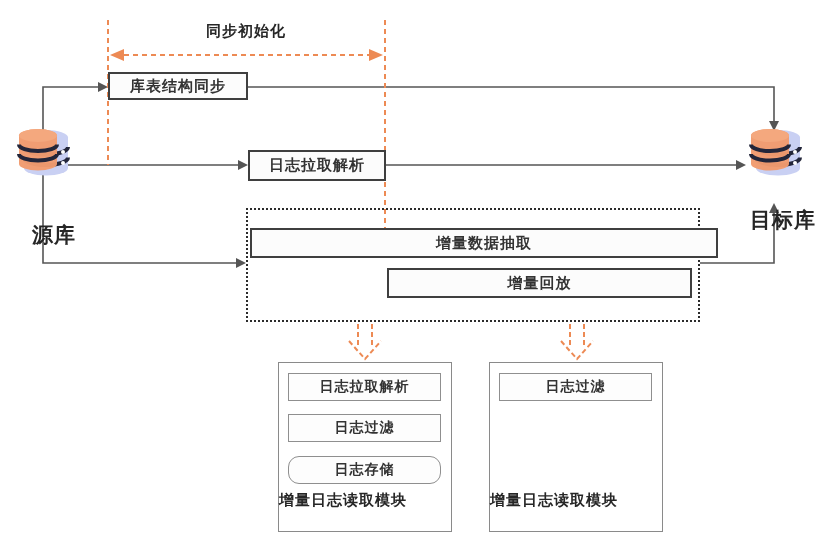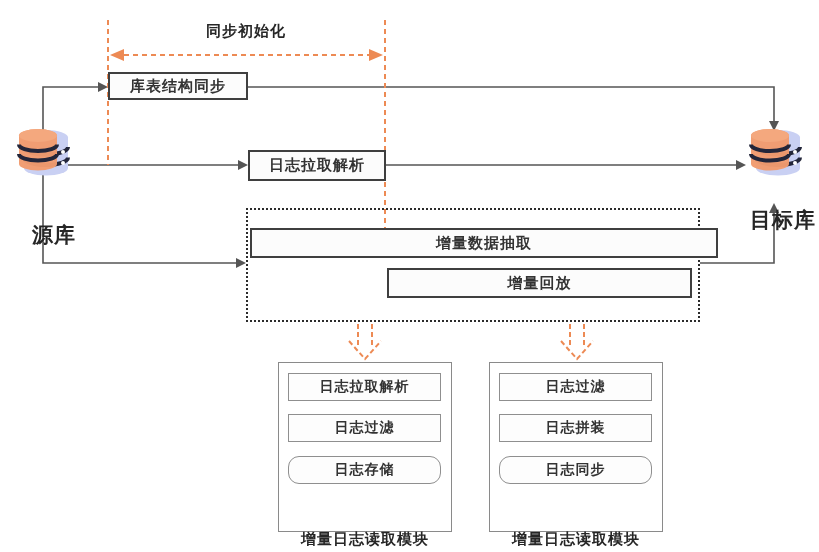--- a/index.html
+++ b/index.html
@@ -18,21 +18,21 @@
   .db-source{left:14px;top:128px;}
   .db-target{left:746px;top:128px;}
   .db-label{font-size:21px;text-align:right;letter-spacing:1px;margin-top:40px;}
   .db-label-source{left:10px;top:181px;width:66px;}
   .db-label-target{left:736px;top:166px;width:80px;}
   .module{position:absolute;top:362px;width:174px;height:170px;border:1.5px solid #8a8a8a;box-sizing:border-box;background:#fff;}
   .module-reader{left:278px;padding-left:14px;}
   .module-replayer{left:489px;}
   .step{position:absolute;left:9px;width:153px;height:28px;background:#fdfdfd;border:1px solid #8f8f8f;display:flex;align-items:center;justify-content:center;font-size:14px;font-weight:700;color:#333;box-sizing:border-box;letter-spacing:1px;}
   .step-1{top:10px;} .step-2{top:51px;} .step-3{top:93px;border-radius:11px;}
-  .module-title{position:absolute;left:0;right:0;top:128px;text-align:center;font-size:15px;font-weight:700;color:#262626;letter-spacing:1px;margin-top:39px;}
+  .module-title{position:absolute;left:0;right:0;top:128px;font-size:15px;font-weight:700;color:#262626;letter-spacing:1px;}
 </style>
 </head>
 <body>
 
 <div class="canvas">
 
   <svg class="connectors" width="819" height="552" viewBox="0 0 819 552">
 
     <g stroke="#555555" stroke-width="1.6" fill="none">
       <path d="M43 132 V87 H99"></path>
@@ -108,18 +108,16 @@
 
   <div class="module module-reader">
     <div class="step step-1">日志拉取解析</div>
     <div class="step step-2">日志过滤</div>
     <div class="step step-3">日志存储</div>
     <div class="module-title">增量日志读取模块</div>
   </div>
 
   <div class="module module-replayer">
     <div class="step step-1">日志过滤</div>
-    <div class="step step-2">日志拼装</div>
-    <div class="step step-3">日志同步</div>
     <div class="module-title">增量日志读取模块</div>
   </div>
 
 </div>
 
 </body></html>

